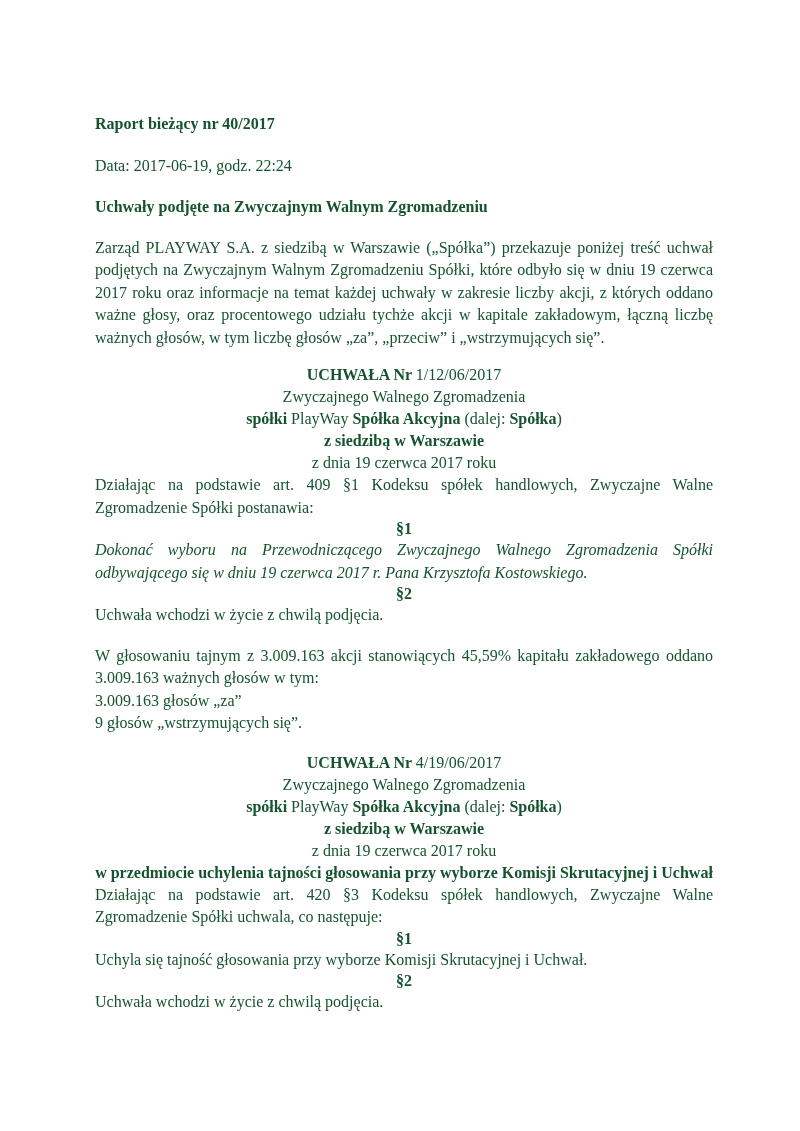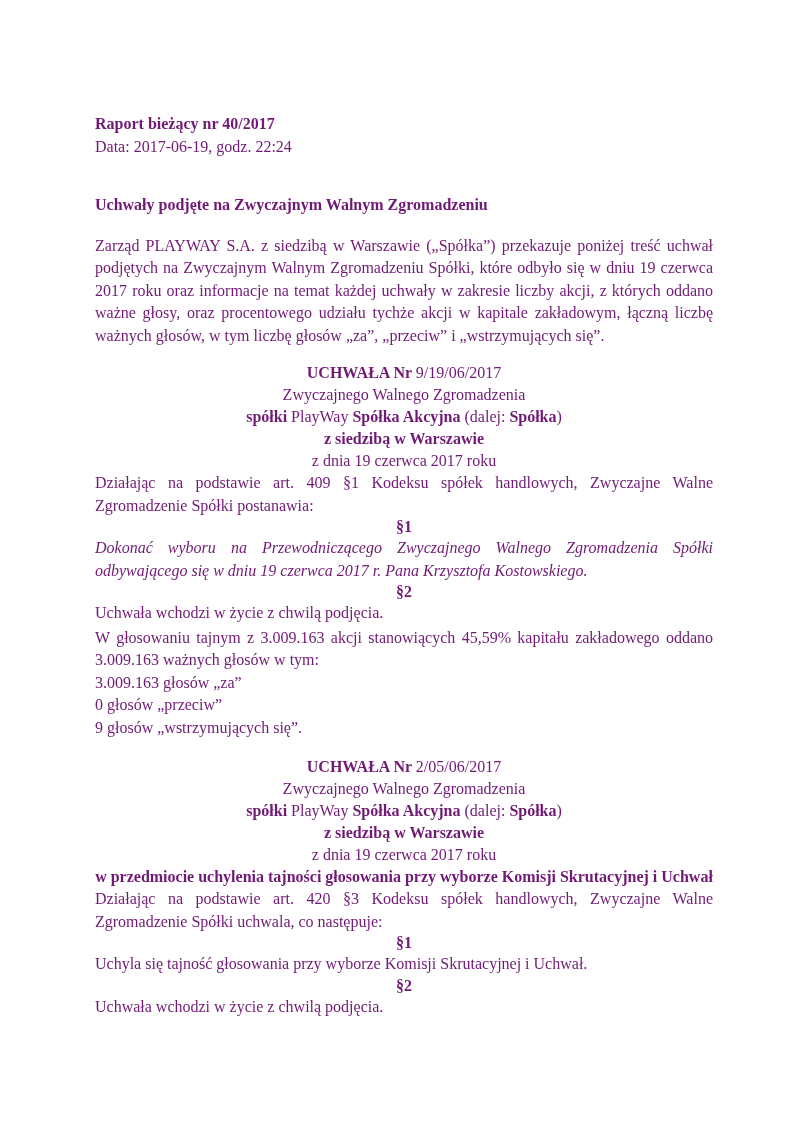--- a/index.html
+++ b/index.html
@@ -8,87 +8,86 @@
     background: #ffffff;
     overflow: hidden;
   }
   .page {
     box-sizing: border-box;
     width: 800px; height: 1131px;
     padding: 113px 87px 0 95px;
     font-family: "Liberation Serif", serif;
     font-size: 16px;
     line-height: 22.5px;
-    color: #701a75;
+    color: #14532d;
   }
   .block { margin: 0; }
   .alt { font-weight: normal; }
   .b { font-weight: bold; }
   .report-title { font-weight: bold; }
-  .date-line { }
-  .subject-line { margin-top: 36px; font-weight: bold; }
+  .date-line { margin-top: 19px; }
+  .subject-line { margin-top: 19px; font-weight: bold; }
   .intro { margin-top: 18px; text-align: justify; font-family: Liberation Serif, serif; }
   .res-head {
     text-align: center;
     font-weight: bold;
     line-height: 22px;
   }
   .res-head.first { margin-top: 15px; }
   .res-head.second { margin-top: 17px; }
   .basis { text-align: justify; }
   .mark {
     text-align: center;
     font-weight: bold;
     line-height: 20px;
   }
   .par { text-align: justify; font-style: italic; }
-  .voting { margin-top: 2px; }
+  .voting { margin-top: 18px; }
   .voting .vline1 { text-align: justify; }
   p { margin: 0; }
 </style>
 </head>
 <body>
 
 <div class="page">
 
   <p class="block report-title">Raport bieżący nr 40/2017</p>
 
   <p class="block date-line">Data: 2017-06-19, godz. 22:24</p>
 
   <p class="block subject-line">Uchwały podjęte na Zwyczajnym Walnym Zgromadzeniu</p>
 
   <p class="block intro">Zarząd PLAYWAY S.A. z siedzibą w Warszawie („Spółka”) przekazuje poniżej treść uchwał podjętych na Zwyczajnym Walnym Zgromadzeniu Spółki, które odbyło się w dniu 19 czerwca 2017 roku oraz informacje na temat każdej uchwały w zakresie liczby akcji, z których oddano ważne głosy, oraz procentowego udziału tychże akcji w kapitale zakładowym, łączną liczbę ważnych głosów, w tym liczbę głosów „za”, „przeciw” i „wstrzymujących się”.</p>
 
   <div class="res-head first">
-    <p><span class="b">UCHWAŁA Nr </span><span class="alt">9/19/06/2017</span></p>
+    <p><span class="b">UCHWAŁA Nr </span><span class="alt">1/12/06/2017</span></p>
     <p class="alt">Zwyczajnego Walnego Zgromadzenia</p>
     <p><span class="b">spółki </span><span class="alt">PlayWay </span><span class="b">Spółka Akcyjna </span><span class="alt">(dalej: </span><span class="b">Spółka</span><span class="alt">)</span></p>
     <p>z siedzibą w Warszawie</p>
     <p class="alt">z dnia 19 czerwca 2017 roku</p>
   </div>
 
   <p class="block basis">Działając na podstawie art. 409 §1 Kodeksu spółek handlowych, Zwyczajne Walne Zgromadzenie Spółki postanawia:</p>
 
   <p class="block mark">§1</p>
 
   <p class="block par"><span>Dokonać wyboru na Przewodniczącego Zwyczajnego Walnego Zgromadzenia Spółki odbywającego się w dniu 19 czerwca 2017 r. Pana </span><span class="alt">Krzysztofa Kostowskiego.</span></p>
 
   <p class="block mark">§2</p>
 
   <p class="block">Uchwała wchodzi w życie z chwilą podjęcia.</p>
 
   <div class="voting">
     <p class="vline1">W głosowaniu tajnym z 3.009.163 akcji stanowiących 45,59% kapitału zakładowego oddano 3.009.163 ważnych głosów w tym:</p>
     <p>3.009.163 głosów „za”</p>
-    <p>0 głosów „przeciw”</p>
     <p>9 głosów „wstrzymujących się”.</p>
   </div>
 
   <div class="res-head second">
-    <p><span class="b">UCHWAŁA Nr </span><span class="alt">2/05/06/2017</span></p>
+    <p><span class="b">UCHWAŁA Nr </span><span class="alt">4/19/06/2017</span></p>
     <p class="alt">Zwyczajnego Walnego Zgromadzenia</p>
     <p><span class="b">spółki </span><span class="alt">PlayWay </span><span class="b">Spółka Akcyjna </span><span class="alt">(dalej: </span><span class="b">Spółka</span><span class="alt">)</span></p>
     <p>z siedzibą w Warszawie</p>
     <p class="alt">z dnia 19 czerwca 2017 roku</p>
     <p>w przedmiocie uchylenia tajności głosowania przy wyborze Komisji Skrutacyjnej i Uchwał</p>
   </div>
 
   <p class="block basis">Działając na podstawie art. 420 §3 Kodeksu spółek handlowych, Zwyczajne Walne Zgromadzenie Spółki uchwala, co następuje:</p>
 
   <p class="block mark">§1</p>

